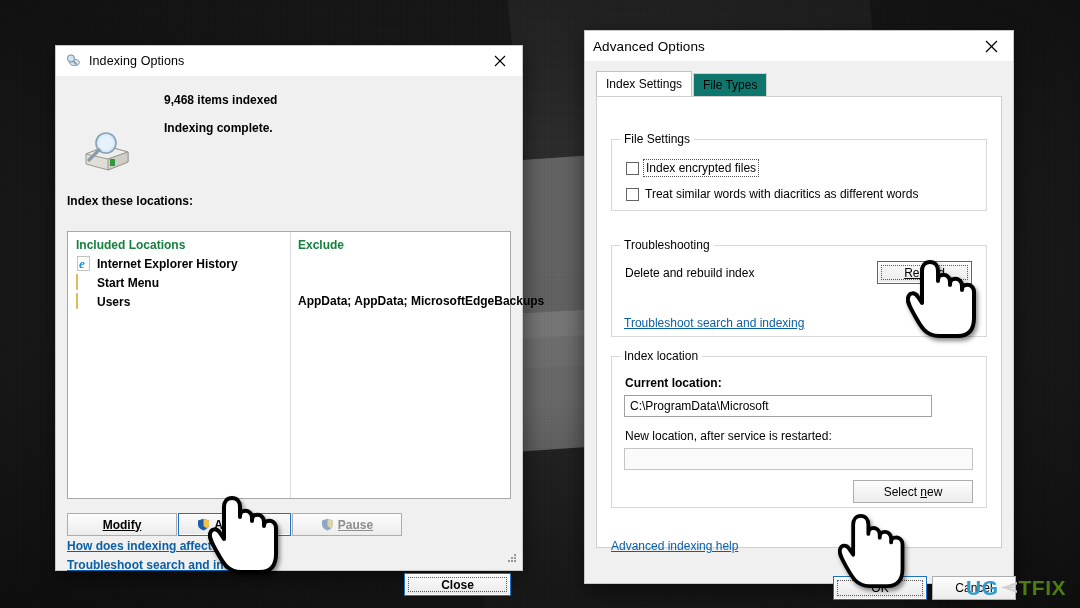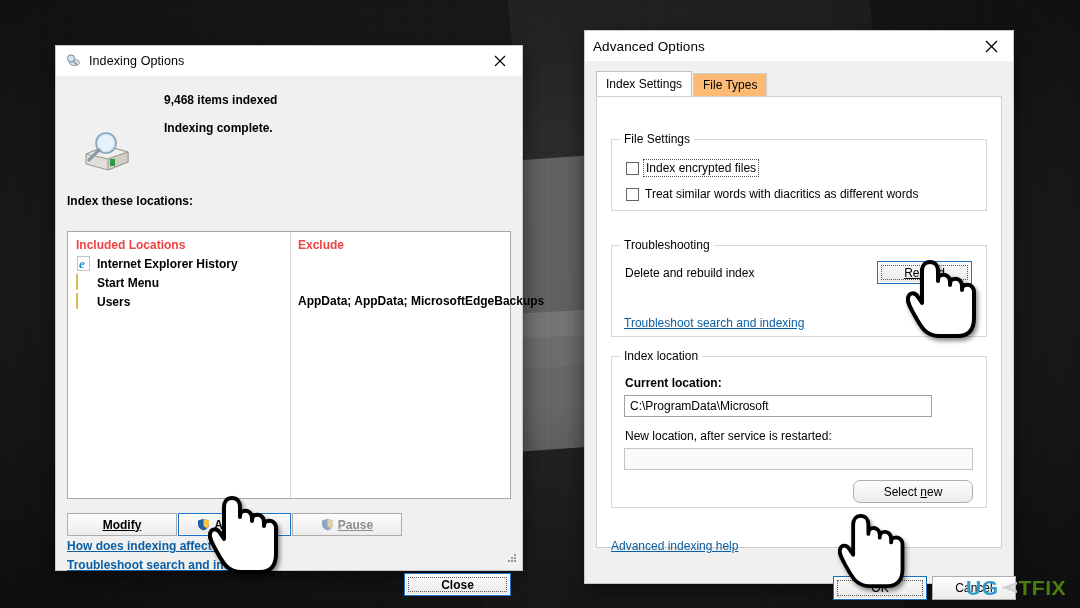--- a/index.html
+++ b/index.html
@@ -208,21 +208,21 @@
     left: 11px; top: 155px;
     width: 444px; height: 268px;
     background: #fff;
     border: 1px solid #a8a8a8;
     box-sizing: border-box;
   }
   .lv-head {
     position: absolute;
     top: 6px;
     font-size: 12px;
-    color: #ef4444;
+    color: #15803d;
   }
   .lv-divider {
     position: absolute;
     left: 222px; top: 0; bottom: 0;
     width: 1px; background: #dadada;
   }
   .lv-row {
     position: absolute;
     left: 8px;
     display: flex;
@@ -244,21 +244,21 @@
   #dlg-advanced .body { position: absolute; left:0; right:0; top:30px; bottom:0; }
   .tabstrip {
     position: absolute;
     left: 11px; top: 12px; right: 11px;
     height: 23px;
   }
   .tab {
     position: absolute;
     top: 0;
     height: 23px;
-    background: #fdba74;
+    background: #0f766e;
     border: 1px solid #cfcfcf;
     border-bottom: none;
     display: flex; align-items: center;
     padding: 0 9px;
     font-size: 12px;
     box-sizing: border-box;
     cursor: default;
   }
   .tab.active {
     background: #ffffff;
@@ -481,21 +481,21 @@
       <span class="gb-title" style="background:#ffffff;">Index location</span>
     </div>
     <div class="static" style="left:40px; top:315px;font-weight:bold;">Current location:</div>
     <div class="textinput" style="left:39px; top:334px; width:308px; height:22px;">
       <span>C:\ProgramData\Microsoft</span>
     </div>
     <div class="static" style="left:40px; top:368px;">New location, after service is restarted:</div>
     <div class="textinput" style="left:39px; top:387px; width:349px; height:22px; background:#fafafa; border-color:#c4c4c4;">
       <span></span>
     </div>
-    <div class="btn" style="position:absolute; left:268px; top:419px; width:120px; height:23px;border-radius:7px;">
+    <div class="btn" style="position:absolute; left:268px; top:419px; width:120px; height:23px;">
       <span>Select&nbsp;<span class="u">n</span>ew</span>
     </div>
 
     <a class="link" style="position:absolute; left:26px; top:478px;">Advanced indexing help</a>
 
     <div class="btn focused" style="position:absolute; left:248px; top:515px; width:94px; height:24px;">
       <span class="focus-dots"></span>
       <span>OK</span>
     </div>
     <div class="btn" style="position:absolute; left:347px; top:515px; width:84px; height:24px;">

